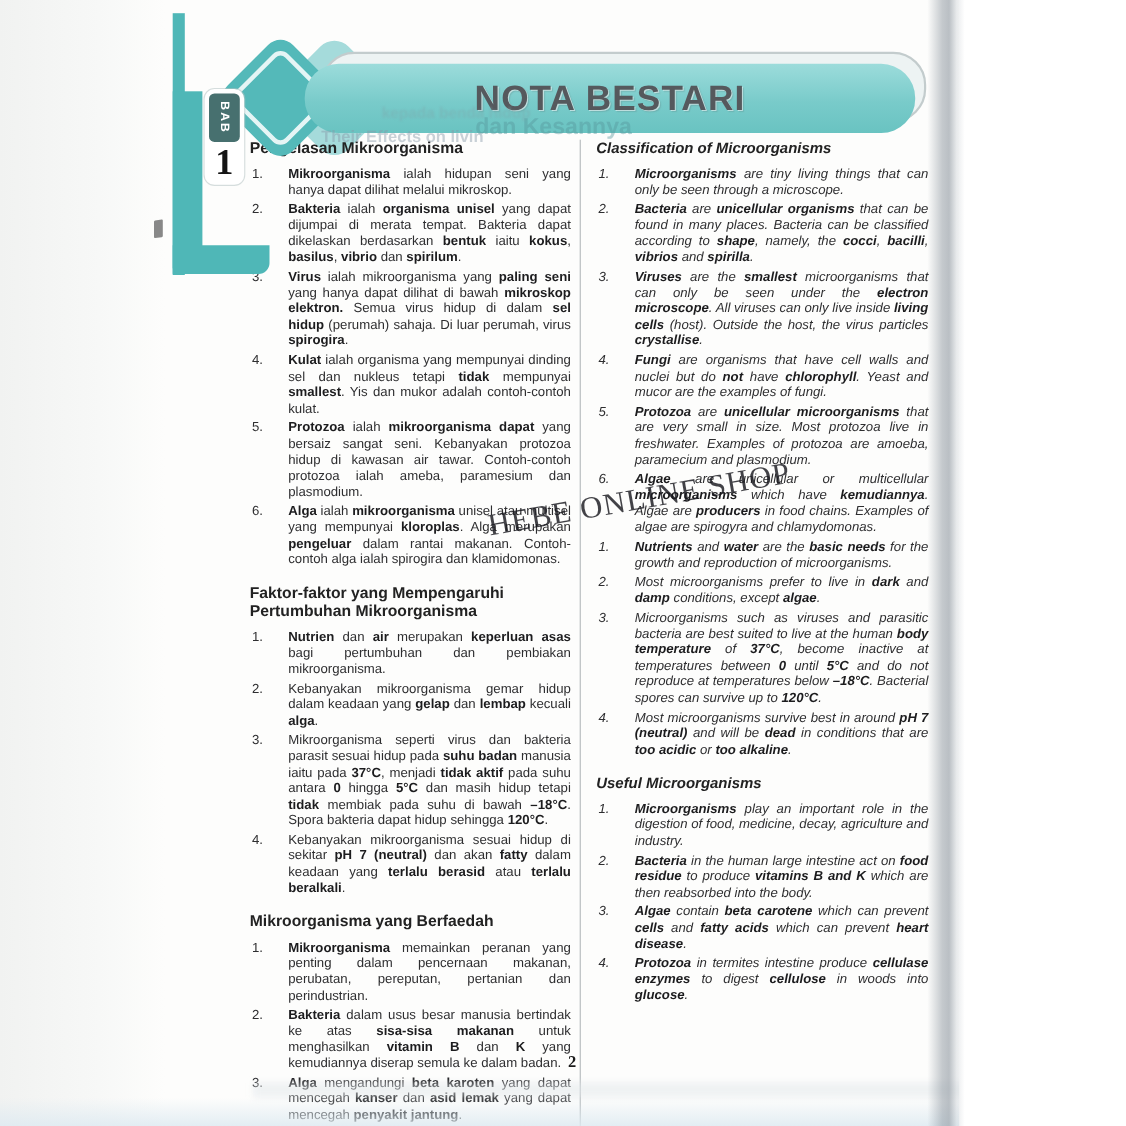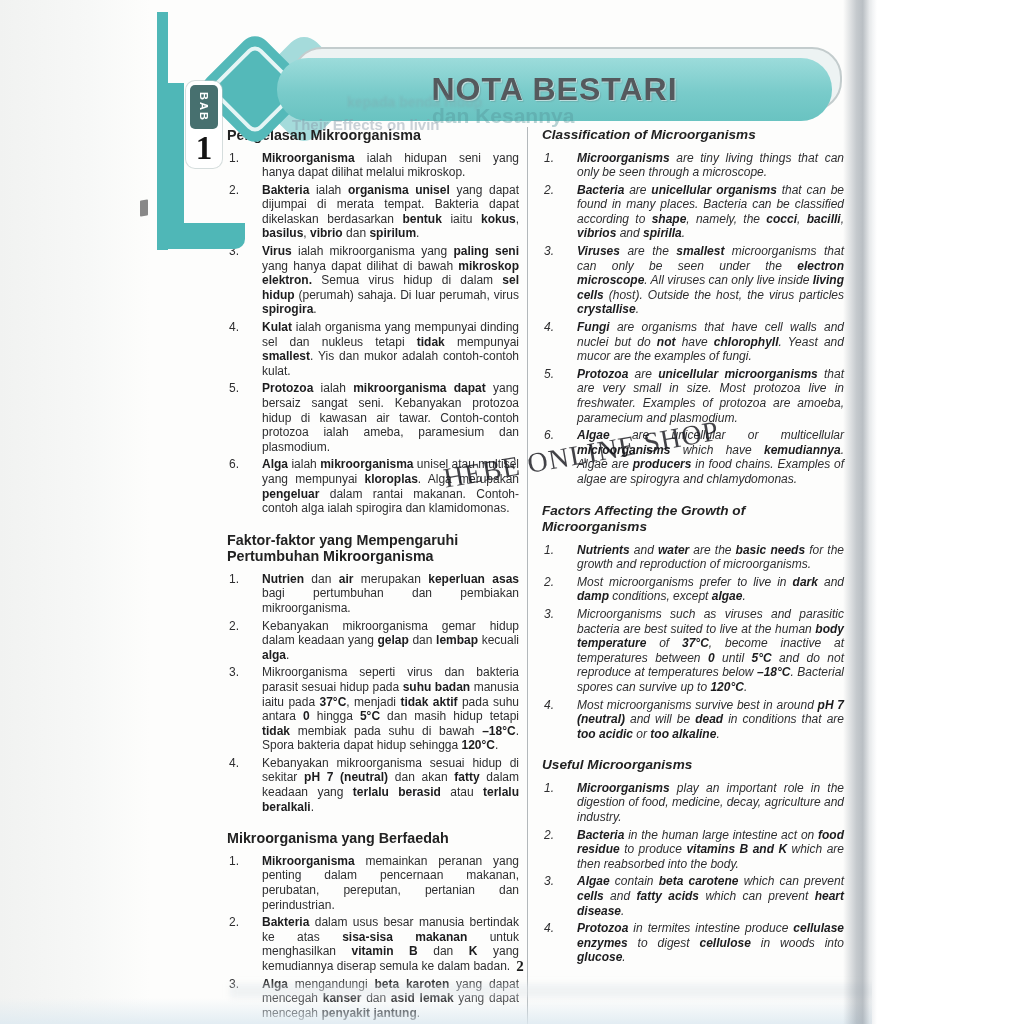--- a/index.html
+++ b/index.html
@@ -212,21 +212,20 @@
           <div class="item">
             <span class="num">5.</span>
             <span class="txt"><b>Protozoa</b> are <b>unicellular microorganisms</b> that are very small in size. Most protozoa live in freshwater. Examples of protozoa are amoeba, paramecium and plasmodium.</span>
           </div>
           <div class="item">
             <span class="num">6.</span>
             <span class="txt"><b>Algae</b> are unicellular or multicellular <b>microorganisms</b> which have <b>kemudiannya</b>. Algae are <b>producers</b> in food chains. Examples of algae are spirogyra and chlamydomonas.</span>
           </div>
         </div>
         <div class="section">
-          <h3 class="sec-h">Factors Affecting the Growth of Microorganisms</h3>
           <div class="item">
             <span class="num">1.</span>
             <span class="txt"><b>Nutrients</b> and <b>water</b> are the <b>basic needs</b> for the growth and reproduction of microorganisms.</span>
           </div>
           <div class="item">
             <span class="num">2.</span>
             <span class="txt">Most microorganisms prefer to live in <b>dark</b> and <b>damp</b> conditions, except <b>algae</b>.</span>
           </div>
           <div class="item">
             <span class="num">3.</span>

